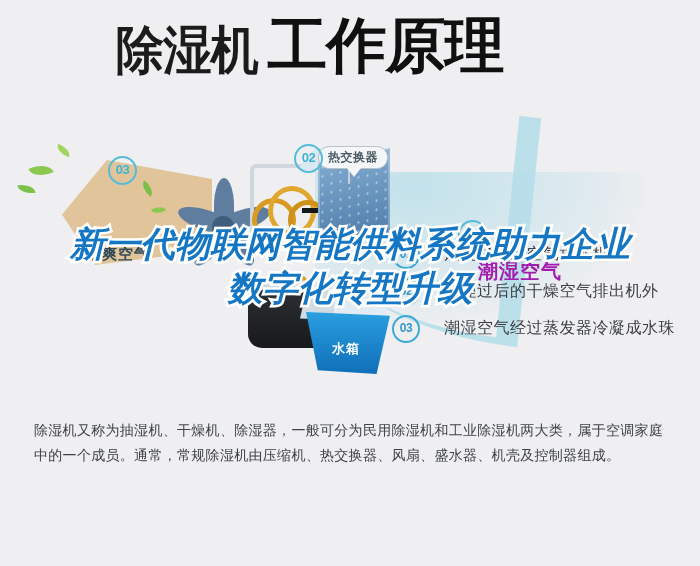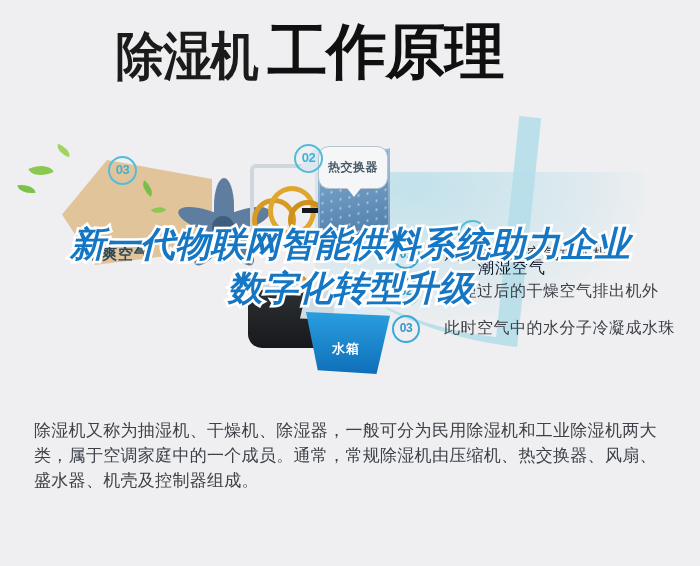--- a/index.html
+++ b/index.html
@@ -7,21 +7,21 @@
     width:700px;height:566px;
     background:#efeff1;
     font-family:"Liberation Sans","DejaVu Sans",sans-serif;
     overflow:hidden;
     position:relative;
   }
   #page{position:relative;width:700px;height:566px;background:#efeff1;overflow:hidden;}
 
   
   .title-wrap{
-    position:absolute;left:0;top:22px;width:608px;
+    position:absolute;left:0;top:16px;width:608px;
     text-align:center;white-space:nowrap;
     line-height:1;
   }
   .title-a{
     font-size:52px;font-weight:bold;color:#1b1b1b;
     letter-spacing:-1px;
     display:inline-block;transform:scaleX(.93);transform-origin:right center;
     vertical-align:bottom;
   }
   .title-b{
@@ -111,21 +111,21 @@
   .arrow-sm{
     position:absolute;left:302px;top:96px;width:22px;height:0;
     border-top:5px solid #15181b;
   }
   .arrow-sm:after{content:"";position:absolute;right:-7px;top:-6px;
     border-left:8px solid #15181b;border-top:7px solid transparent;border-bottom:7px solid transparent;}
 
   
   .bubble{
     position:absolute;left:318px;top:34px;
-    padding:12px 9px;border:1.5px solid #b9c3cb;border-radius:11px;
+    padding:2px 9px;border:1.5px solid #b9c3cb;border-radius:11px;
     background:#f4f6f7;color:#4a5a66;font-size:12px;font-weight:bold;
     letter-spacing:.5px;
   }
   .bubble:after{
     content:"";position:absolute;left:28px;bottom:-9px;
     border-left:7px solid transparent;border-right:7px solid transparent;
     border-top:9px solid #f4f6f7;
   }
   .bubble-line{position:absolute;left:348px;top:56px;width:2px;height:16px;background:#c6ced5;}
 
@@ -154,21 +154,21 @@
     background:linear-gradient(#2a9fe0,#0f6fb8);
     clip-path:polygon(0 0,100% 6%,84% 100%,14% 94%);
   }
   .tank-lbl{
     position:absolute;left:332px;top:228px;color:#ffffff;font-size:13px;font-weight:bold;
     letter-spacing:1px;
   }
 
   
   .moist-lbl{
-    position:absolute;left:478px;top:146px;font-size:16px;font-weight:normal;color:#0f172a;
+    position:absolute;left:478px;top:146px;font-size:20px;font-weight:bold;color:#a21caf;
     letter-spacing:1px;
   }
 
   
   .dbadge{
     position:absolute;width:25px;height:25px;border-radius:50%;
     border:2px solid #55bcd8;color:#3fb3d4;background:transparent;
     font-size:13px;font-weight:bold;line-height:23px;text-align:center;
     letter-spacing:-.5px;
   }
@@ -197,21 +197,21 @@
     font-style:italic;
     -webkit-text-stroke:5px #ffffff;
     paint-order:stroke fill;
     text-shadow:0 2px 0 rgba(255,255,255,.6);
     z-index:50;
   }
 
   
   .body-text{
     position:absolute;left:34px;top:418px;width:636px;
-    font-size:17px;line-height:25px;color:#3e4248;
+    font-size:14px;line-height:25px;color:#3e4248;
     letter-spacing:.3px;
   }
   .body-text p{margin:0 0 13px 0;}
 </style>
 </head>
 <body>
 
 <div id="page">
 
   <div class="title-wrap">
@@ -272,21 +272,21 @@
     <div class="leg-row">
       <div class="leg-badge">01</div>
       <div class="leg-txt">风机将潮湿空气抽入机内</div>
     </div>
     <div class="leg-row">
       <div class="leg-badge">02</div>
       <div class="leg-txt">处理过后的干燥空气排出机外</div>
     </div>
     <div class="leg-row">
       <div class="leg-badge">03</div>
-      <div class="leg-txt">此时空气中的水分子冷凝成水珠</div>
+      <div class="leg-txt">潮湿空气经过蒸发器冷凝成水珠</div>
     </div>
   </div>
 
   <div class="overlay">新一代物联网智能供料系统助力企业数字化转型升级</div>
 
   <div class="body-text">
     <p>除湿机又称为抽湿机、干燥机、除湿器，一般可分为民用除湿机和工业除湿机两大类，属于空调家庭中的一个成员。通常，常规除湿机由压缩机、热交换器、风扇、盛水器、机壳及控制器组成。</p>
   </div>
 
 </div>

